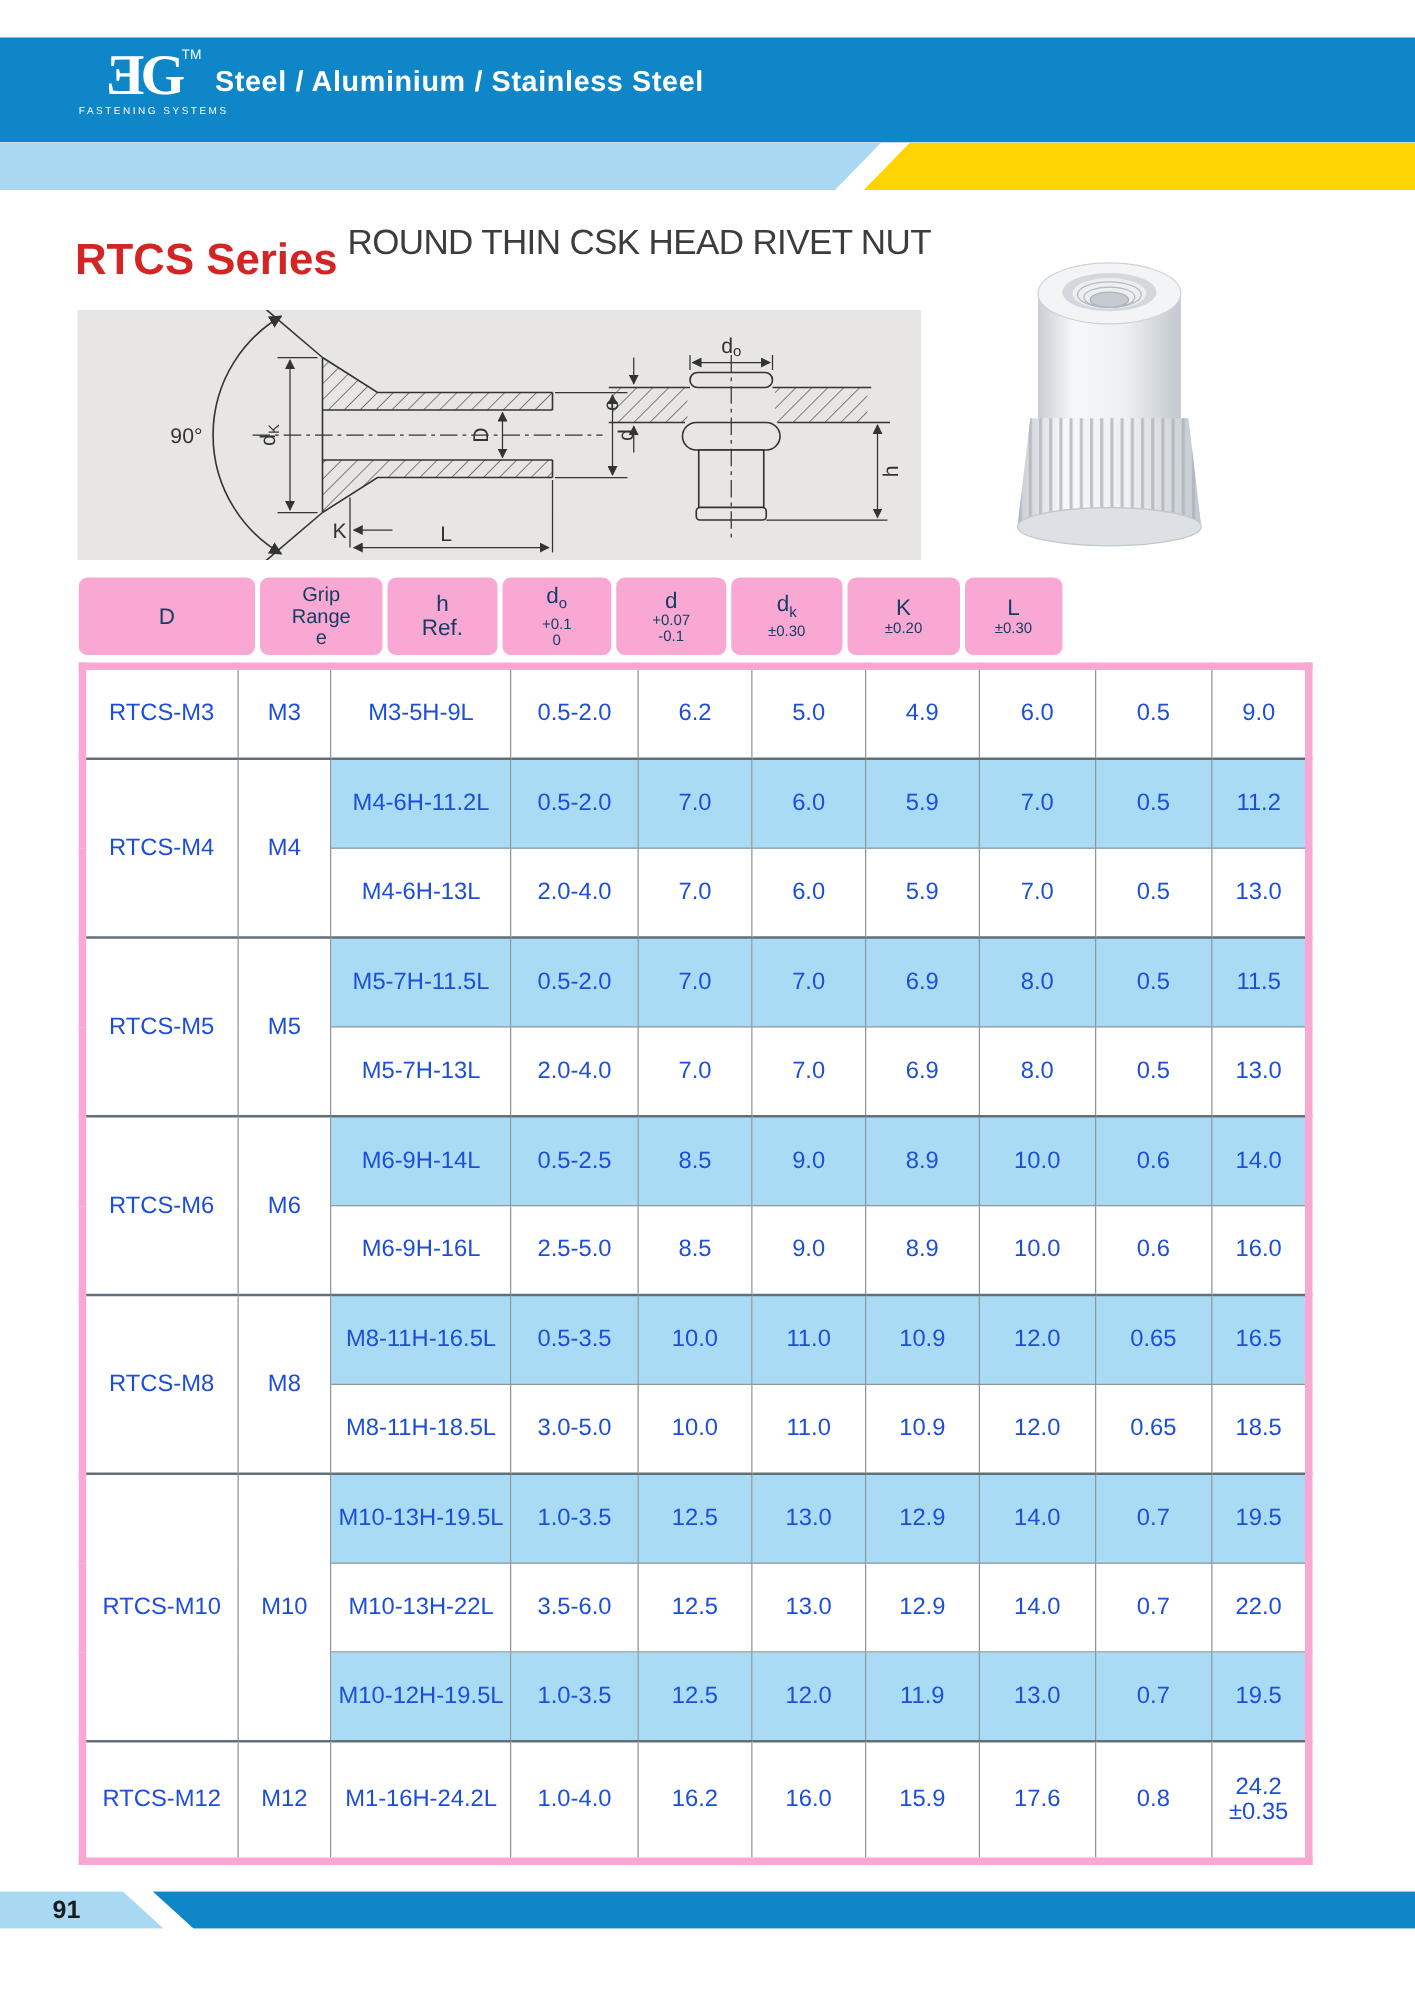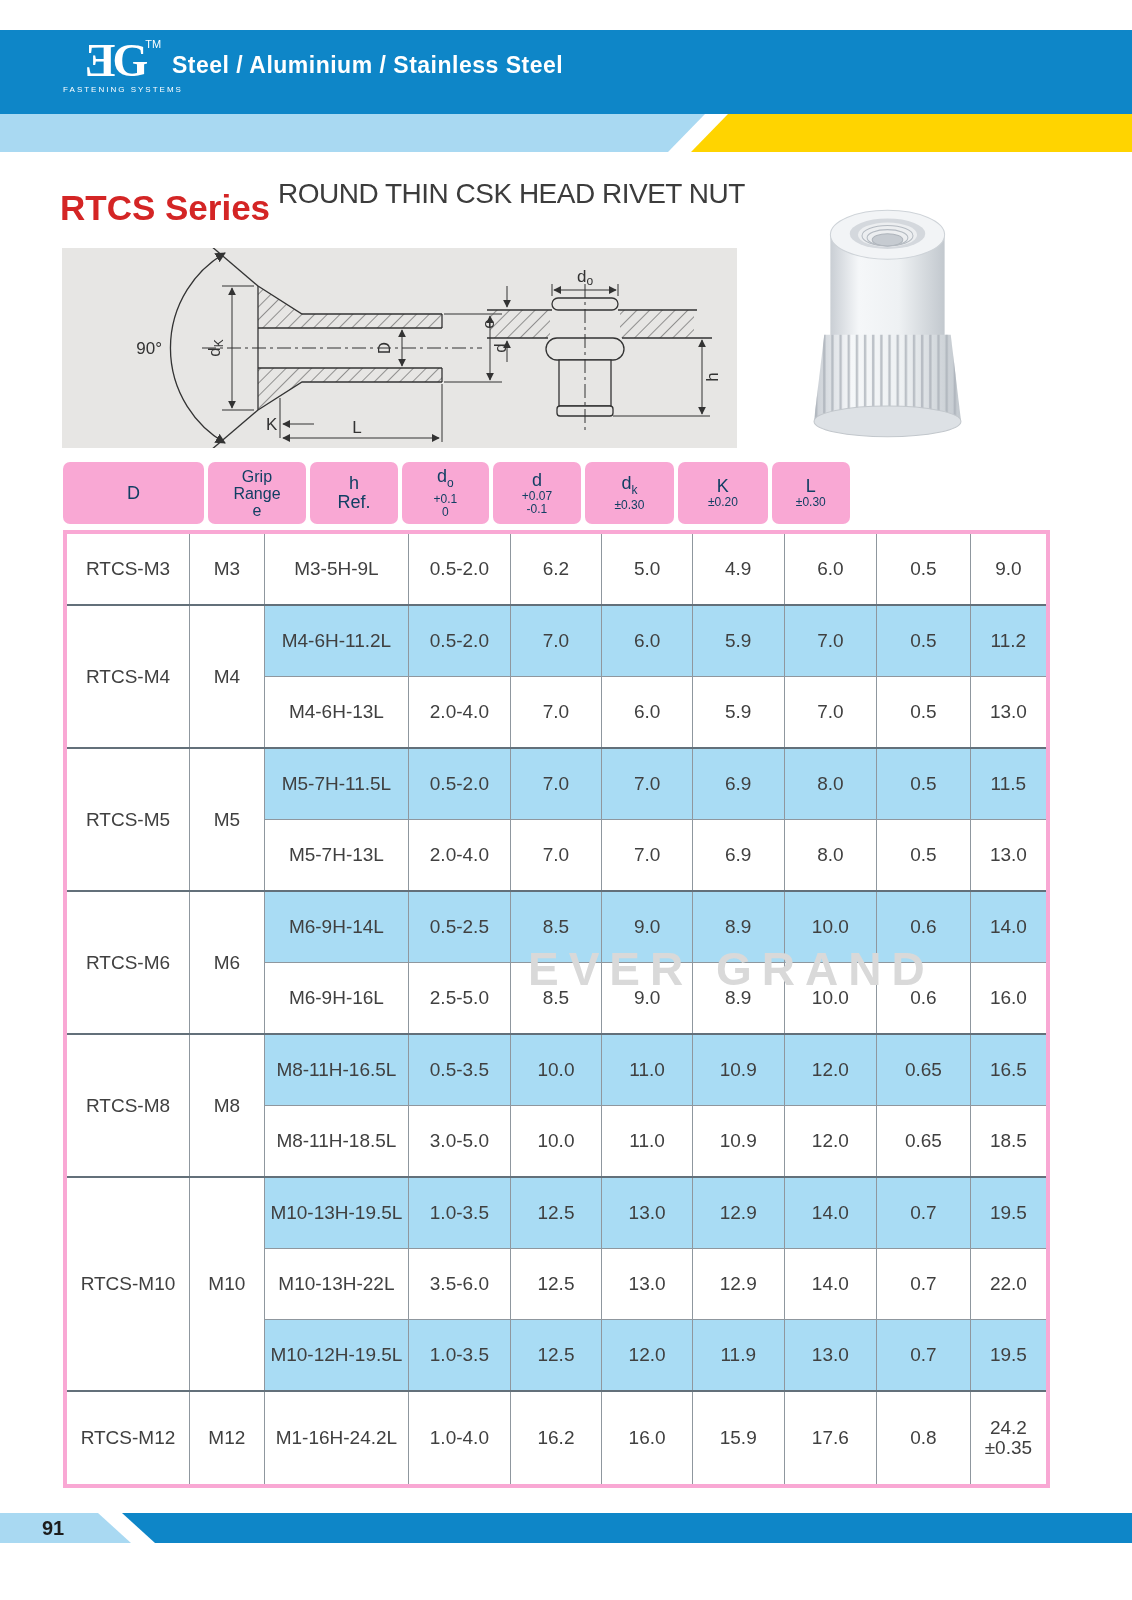--- a/index.html
+++ b/index.html
@@ -41,21 +41,21 @@
   .c-d   {flex:0 0 calc(14.69% - 4px);}
   .c-grip{flex:0 0 calc(10.33% - 4px);font-size:16px;line-height:17px;}
   .c-h   {flex:0 0 calc(9.32% - 4px);}
   .c-do  {flex:0 0 calc(9.22% - 4px);}
   .c-d2  {flex:0 0 calc(9.32% - 4px);}
   .c-dk  {flex:0 0 calc(9.42% - 4px);}
   .c-k   {flex:0 0 calc(9.52% - 4px);}
   .c-l   {flex:0 0 7.9%;}
 
   table.spec{width:100%;border-collapse:collapse;table-layout:fixed;
-             border:4px solid #f9a8d4;font-size:19px;color:#404040;}
+             border:6px solid #f9a8d4;font-size:19px;color:#1d4ed8;}
   table.spec td{border:1px solid #8f979e;text-align:center;height:70px;padding:0;background:#fff;}
   tr.gs td{border-top:2px solid #63707a;}
   tr.hl td{background:#a9dcf4;}
   tr.hl td.sz{background:#fff;}
   tr.rM12 td{height:92px;}
   td .l2{display:block;line-height:20px;}
 
   .watermark{position:absolute;left:528px;top:942px;font-size:46px;font-weight:bold;
              color:#d9d9d9;letter-spacing:10px;z-index:3;pointer-events:none;}
 
@@ -391,21 +391,20 @@
           <td>0.8</td>
           <td>
             <span class="l2">24.2</span>
             <span class="l2">±0.35</span>
           </td>
         </tr>
       </tbody>
     </table>
   </div>
 
-  <div class="watermark">EVER GRAND</div>
 
   <div class="footer">
     <div class="fb"></div>
     <div class="fl"></div>
     <div class="pageno">91</div>
   </div>
 
 </div>
 
 </body></html>

